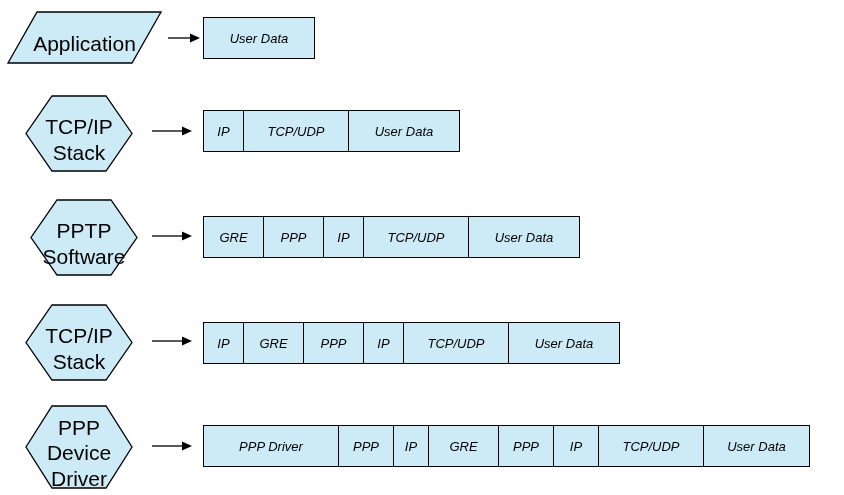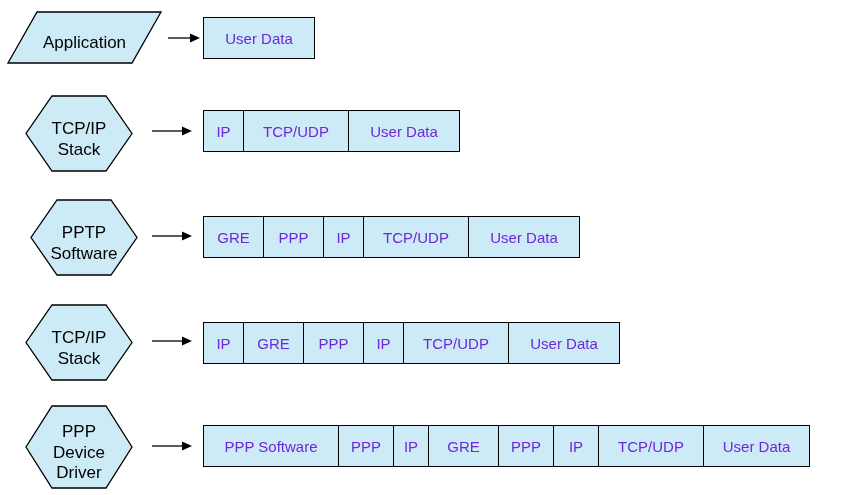--- a/index.html
+++ b/index.html
@@ -31,21 +31,21 @@
   }
   .stage svg {
     position: absolute;
     left: 0; top: 0;
     display: block;
   }
   .stage-label {
     position: relative;
     z-index: 2;
     text-align: center;
-    font-size: 17px;
+    font-size: 21px;
     color: #000000;
     line-height: 1.22;
     white-space: pre-line;
     pointer-events: none;
     margin-top: 12px;
   }
 
   
   .arrow {
     position: absolute;
@@ -58,26 +58,27 @@
     box-sizing: border-box;
     border: 1px solid #000000;
     background: #cdeaf7;
     height: 42px;
   }
   .cell {
     box-sizing: border-box;
     display: flex;
     align-items: center;
     justify-content: center;
-    font-size: 15px;
-    color: #6d28d9;
+    font-size: 13px;
+    color: #000000;
     border-right: 1px solid #000000;
     background: #cdeaf7;
     white-space: nowrap;
     overflow: hidden;
+    font-style: italic;
   }
   .cell:last-child {
     border-right: none;
   }
 </style>
 </head>
 <body>
 
 <div id="diagram">
     <div class="stage" style="left: 7px; top: 11px; width: 155px; height: 53px;">
@@ -152,21 +153,21 @@
       </svg>
       <div class="stage-label">PPP
 Device
 Driver</div>
     </div>
     <svg class="arrow" width="40" height="14" style="left: 152px; top: 439px;">
       <line x1="0" y1="7" x2="31" y2="7" stroke="#000000" stroke-width="1.3"></line>
       <polygon points="30,2.5 40,7 30,11.5" fill="#000000"></polygon>
     </svg>
     <div class="packet" style="left: 203px; top: 425px;">
-      <div class="cell" style="width: 135px;">PPP Software</div>
+      <div class="cell" style="width: 135px;">PPP Driver</div>
       <div class="cell" style="width: 55px;">PPP</div>
       <div class="cell" style="width: 35px;">IP</div>
       <div class="cell" style="width: 70px;">GRE</div>
       <div class="cell" style="width: 55px;">PPP</div>
       <div class="cell" style="width: 45px;">IP</div>
       <div class="cell" style="width: 105px;">TCP/UDP</div>
       <div class="cell" style="width: 105px;">User Data</div>
     </div>
   </div>
 

